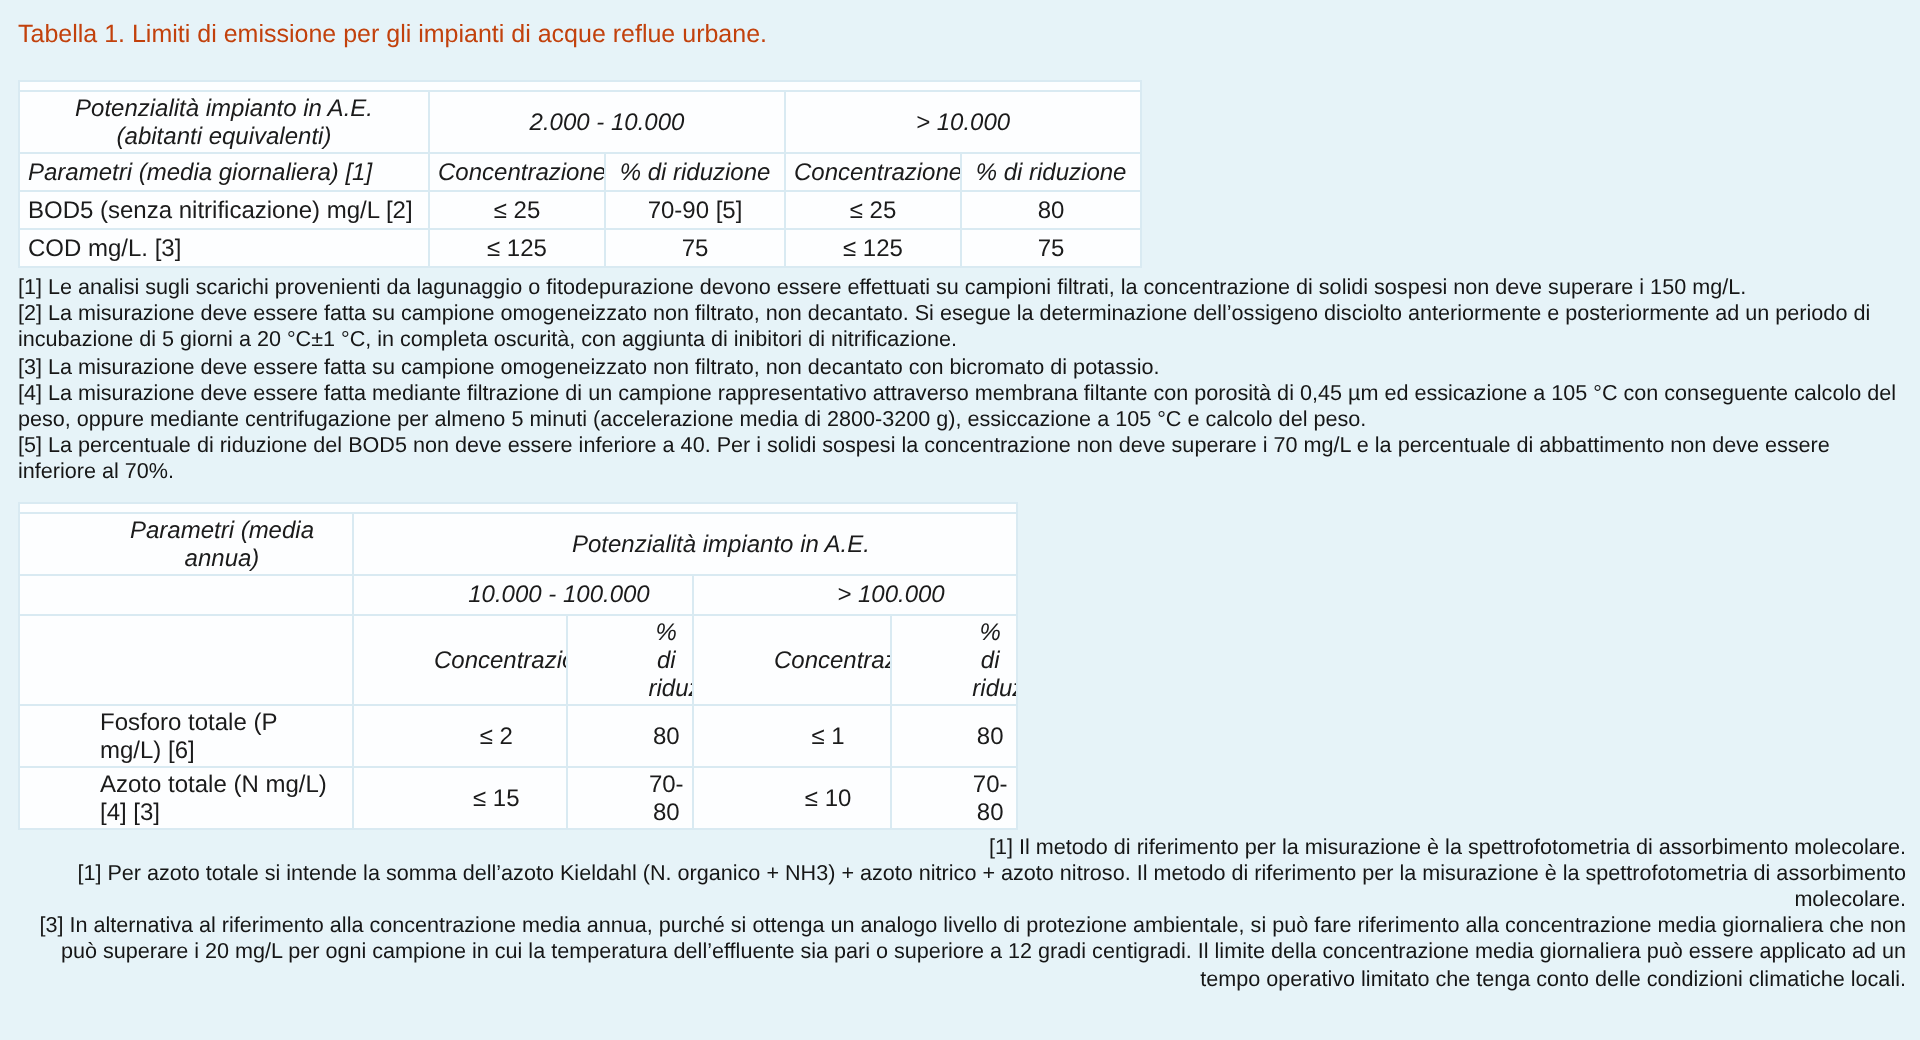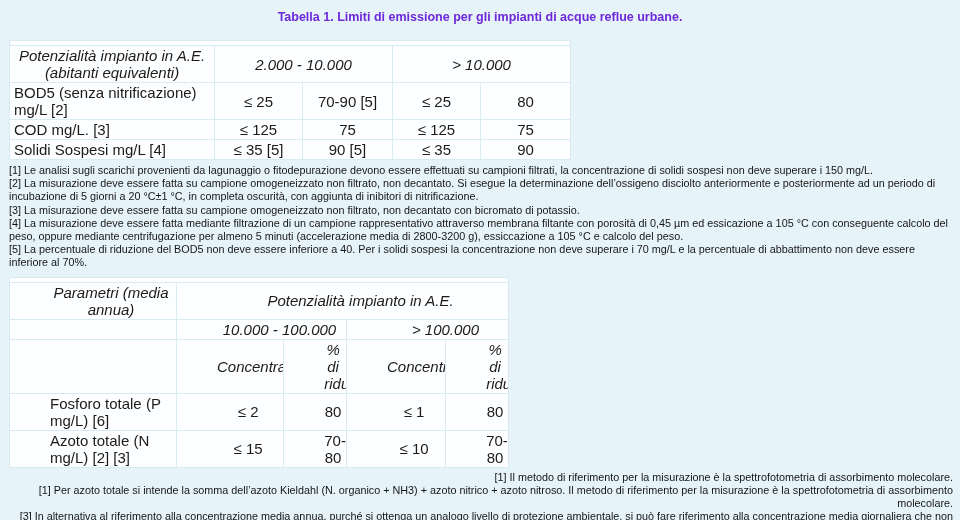--- a/index.html
+++ b/index.html
@@ -5,37 +5,36 @@
   html, body { margin:0; padding:0; }
   body {
     width:960px; height:520px;
     background:#e6f3f8;
     font-family:"Liberation Sans", sans-serif;
     color:#1b1b1b;
     overflow:hidden;
   }
   .doc { padding:8px 9px 0 9px; }
   .title {
-    font-weight:bold;
+    font-weight:normal;
     font-size:12.5px;
-    color:#6d28d9;
+    color:#c2410c;
     margin:2px 0 0 0;
-    text-align:center;
   }
   .title2 { margin-top:14px; }
   table {
     border-collapse:collapse;
     table-layout:fixed;
   }
   .t1 { margin-top:16px; width:561px; }
   .t2 { margin-top:7px;  width:500px; }
   td {
     border:1px solid #d9eaf2;
     background:#fdfeff;
-    font-size:15px;
+    font-size:12px;
     padding:1px 4px;
     text-align:center;
     height:16px;
     overflow:hidden;
   }
   tr.spacer td { height:4px; padding:0; }
   .it { font-style:italic; }
   .param { text-align:left; }
   .nowrap { white-space:nowrap; }
   .t2 td { height:17px;padding-left:40px; }
@@ -70,39 +69,39 @@
     </tr>
     <tr>
       <td class="it">
         <div>Potenzialità impianto in A.E.</div>
         <div>(abitanti equivalenti)</div>
       </td>
       <td class="it" colspan="2">2.000 - 10.000</td>
       <td class="it" colspan="2">&gt; 10.000</td>
     </tr>
     <tr>
+      <td class="it param">Parametri (media giornaliera) [1]</td>
+      <td class="it nowrap">Concentrazione</td>
+      <td class="it nowrap">% di riduzione</td>
+      <td class="it nowrap">Concentrazione</td>
+      <td class="it nowrap">% di riduzione</td>
+    </tr>
+    <tr>
       <td class="param">BOD5 (senza nitrificazione) mg/L [2]</td>
       <td>≤ 25</td>
       <td>70-90 [5]</td>
       <td>≤ 25</td>
       <td>80</td>
     </tr>
     <tr>
       <td class="param">COD mg/L. [3]</td>
       <td>≤ 125</td>
       <td>75</td>
       <td>≤ 125</td>
       <td>75</td>
-    </tr>
-    <tr>
-      <td class="param">Solidi Sospesi mg/L [4]</td>
-      <td>≤ 35 [5]</td>
-      <td>90 [5]</td>
-      <td>≤ 35</td>
-      <td>90</td>
     </tr>
   </tbody>
     </table>
 
   <div class="fnotes fnotes1">
     <p>[1] Le analisi sugli scarichi provenienti da lagunaggio o fitodepurazione devono essere effettuati su campioni filtrati, la concentrazione di solidi sospesi non deve superare i 150 mg/L.</p>
     <p>[2] La misurazione deve essere fatta su campione omogeneizzato non filtrato, non decantato. Si esegue la determinazione dell’ossigeno disciolto anteriormente e posteriormente ad un periodo di incubazione di 5 giorni a 20 °C±1 °C, in completa oscurità, con aggiunta di inibitori di nitrificazione.</p>
     <p>[3] La misurazione deve essere fatta su campione omogeneizzato non filtrato, non decantato con bicromato di potassio.</p>
     <p>[4] La misurazione deve essere fatta mediante filtrazione di un campione rappresentativo attraverso membrana filtante con porosità di 0,45 µm ed essicazione a 105 °C con conseguente calcolo del peso, oppure mediante centrifugazione per almeno 5 minuti (accelerazione media di 2800-3200 g), essiccazione a 105 °C e calcolo del peso.</p>
     <p>[5] La percentuale di riduzione del BOD5 non deve essere inferiore a 40. Per i solidi sospesi la concentrazione non deve superare i 70 mg/L e la percentuale di abbattimento non deve essere inferiore al 70%.</p>
@@ -138,21 +137,21 @@
       <td class="it">% di riduzione</td>
     </tr>
     <tr>
       <td class="param">Fosforo totale (P mg/L) [6]</td>
       <td>≤ 2</td>
       <td>80</td>
       <td>≤ 1</td>
       <td>80</td>
     </tr>
     <tr>
-      <td class="param">Azoto totale (N mg/L) [2] [3]</td>
+      <td class="param">Azoto totale (N mg/L) [4] [3]</td>
       <td>≤ 15</td>
       <td>70-80</td>
       <td>≤ 10</td>
       <td>70-80</td>
     </tr>
   </tbody>
     </table>
 
   <div class="fnotes fnotes2">
     <p>[1] Il metodo di riferimento per la misurazione è la spettrofotometria di assorbimento molecolare.</p>

